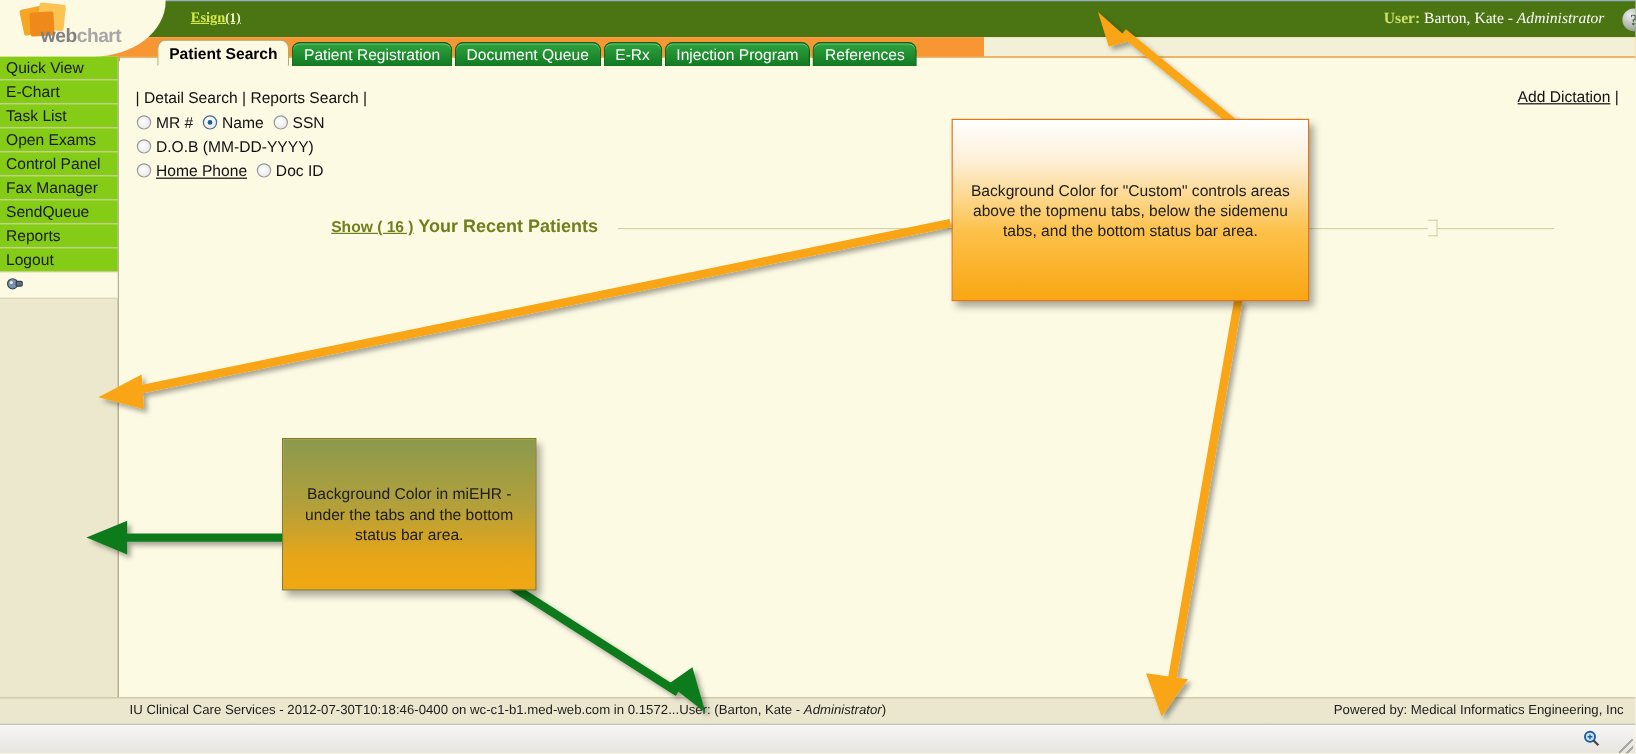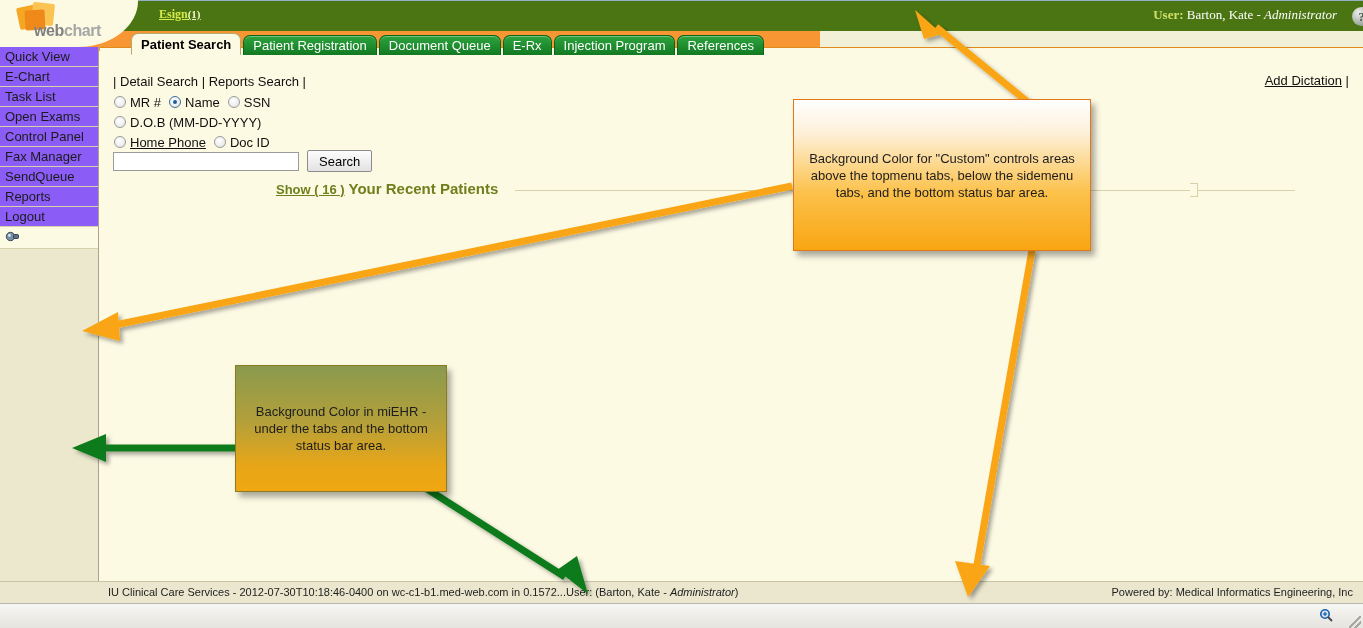--- a/index.html
+++ b/index.html
@@ -103,21 +103,21 @@
   
   .sidebar {
     position: absolute; left: 0; top: 47px; width: 99px; height: 534px;
     background: #ece8cd;
     border-right: 1px solid #a9a48c;
   }
   .side-item {
     height: 20px; line-height: 20px;
     padding-left: 5px;
     font-size: 13px; color: #1b1b1b;
-    background: #8b5cf6;
+    background: #84cc16;
     border-bottom: 1px solid #d8d2a8;
     cursor: pointer;
     white-space: nowrap;
   }
   .side-icon-row {
     height: 22px; background: #fdfae4;
     border-bottom: 1px solid #d8d2a8;
     padding-left: 5px; padding-top: 3px;
   }
   .plug-ico { display:block; }
@@ -343,24 +343,20 @@
         <span class="rlabel">D.O.B (MM-DD-YYYY)</span>
       </div>
       <div class="radio-line">
         <span class="rad"></span>
         <span class="rlabel link">Home Phone</span>
         <span class="rad"></span>
         <span class="rlabel">Doc ID</span>
       </div>
     </div>
 
-    <div class="search-row" style="left:13px; top:102px;">
-      <input class="search-input" type="text" placeholder="" style="">
-      <button class="search-btn">Search</button>
-    </div>
 
     <div class="hr-right" style="left:415px; top:142px; width:780px;"></div>
     <div class="box-right-edge" style="left:1090px; top:135px;"></div>
 
     <div class="recent-legend" style="left:170px; top:132px;">
       <span class="show">Show ( 16 )</span>
       <span>Your Recent Patients</span>
     </div>
 
   </div>

